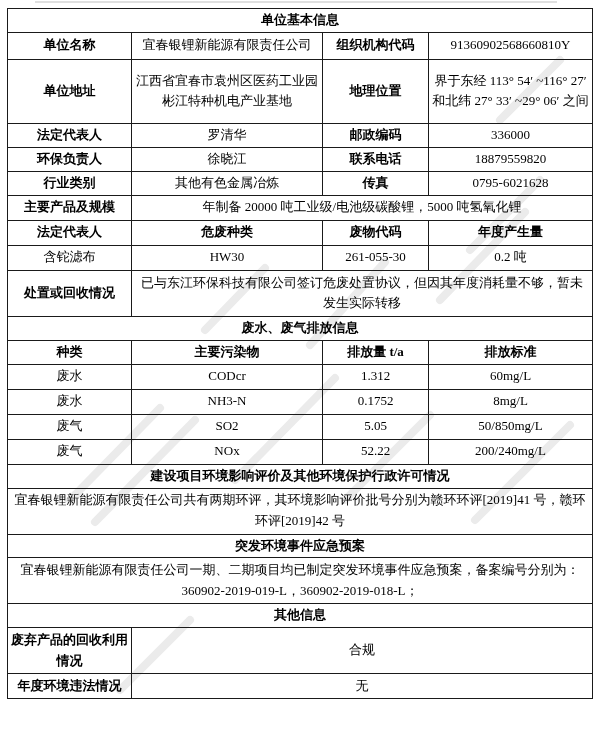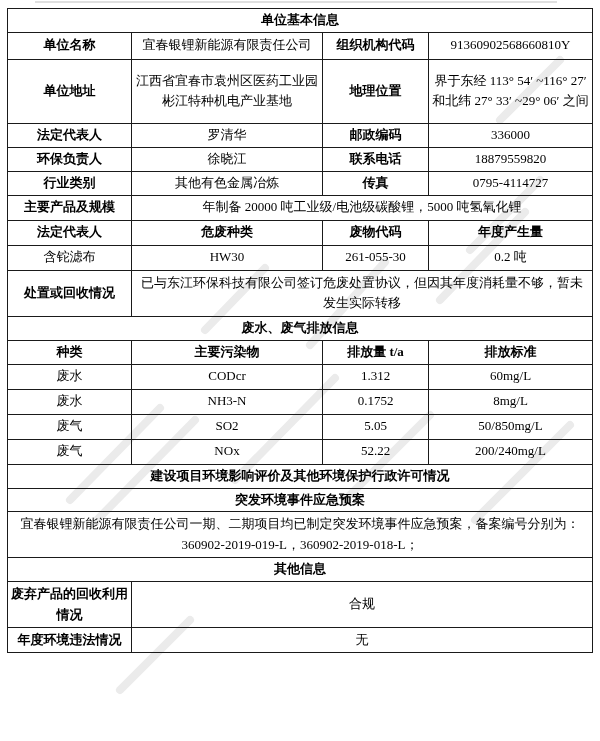--- a/index.html
+++ b/index.html
@@ -88,21 +88,21 @@
     <td class="lbl">环保负责人</td>
     <td>徐晓江</td>
     <td class="lbl">联系电话</td>
     <td class="num">18879559820</td>
   </tr>
 
   <tr class="h24">
     <td class="lbl">行业类别</td>
     <td>其他有色金属冶炼</td>
     <td class="lbl">传真</td>
-    <td class="num">0795-4114727</td>
+    <td class="num">0795-6021628</td>
   </tr>
 
   <tr class="h25">
     <td class="lbl">主要产品及规模</td>
     <td colspan="3">年制备 20000 吨工业级/电池级碳酸锂，5000 吨氢氧化锂</td>
   </tr>
 
 
   <tr class="h25">
     <td class="lbl">法定代表人</td>
@@ -159,20 +159,23 @@
   <tr class="h25">
     <td>废气</td>
     <td class="num">NOx</td>
     <td class="num">52.22</td>
     <td class="num">200/240mg/L</td>
   </tr>
 
   <tr class="h21">
         <td class="sec" colspan="4">建设项目环境影响评价及其他环境保护行政许可情况</td>
       </tr>
+  <tr class="h46">
+        <td colspan="4">宜春银锂新能源有限责任公司共有两期环评，其环境影响评价批号分别为赣环环评[2019]41 号，赣环环评[2019]42 号</td>
+      </tr>
 
   <tr class="h21">
         <td class="sec" colspan="4">突发环境事件应急预案</td>
       </tr>
   <tr class="h46">
         <td colspan="4">宜春银锂新能源有限责任公司一期、二期项目均已制定突发环境事件应急预案，备案编号分别为： 360902-2019-019-L，360902-2019-018-L；</td>
       </tr>
 
   <tr class="h21">
         <td class="sec" colspan="4">其他信息</td>

